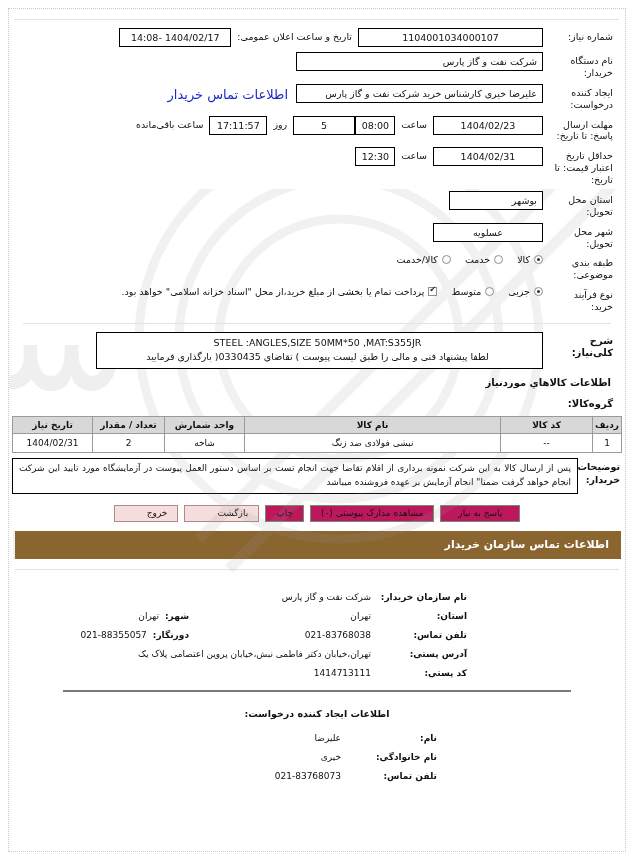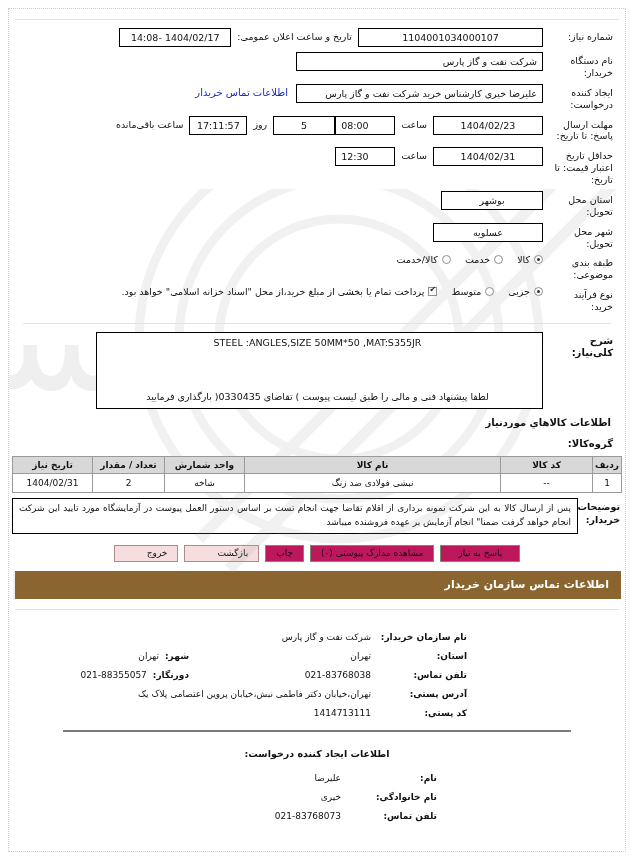--- a/index.html
+++ b/index.html
@@ -88,30 +88,30 @@
     text-align: right;
     color: #111;
     white-space: nowrap;
     overflow: hidden;
   }
   .w-needno { width: 185px; text-align: center; }
   .w-date   { width: 112px; text-align: center; }
   .w-org    { width: 247px; }
   .w-creator{ width: 247px; }
   .w-dt     { width: 110px; text-align: center; }
-  .w-time   { width: 60px;  text-align: left; }
+  .w-time   { width: 40px;  text-align: right; }
   .w-days   { width: 62px;  text-align: center; }
   .w-clock  { width: 58px;  text-align: center; }
-  .w-prov   { width: 102px; text-align: center; }
+  .w-prov   { width: 94px; text-align: right; }
   .w-city   { width: 110px; text-align: center; }
   .w-group  { width: 265px; text-align: center; }
 
   .link-blue {
     color: #1a28c4;
-    font-size: 10px;
+    font-size: 13px;
     padding: 3px 8px 0 4px;
     white-space: nowrap;
     cursor: pointer;
     margin-left: 40px;
   }
 
   
   .optrow {
     display: flex; flex-direction: row; align-items: center;
     font-size: 9.5px; margin-bottom: 5px;
@@ -139,21 +139,21 @@
 
   
   .descrow { display: flex; align-items: flex-start; margin: 8px 0 4px 0; }
   .desc-box {
     border: 1px solid #000; background: #fff;
     width: 447px; min-height: 30px;
     padding: 3px 6px 4px 2px;
     font-size: 9.5px; line-height: 1.5; text-align: right; color: #111;
   }
   .desc-line-ltr { direction: ltr; text-align: center; font-size: 9.5px; }
-  .desc-line2 { text-align: center; margin-top: 40px; }
+  .desc-line2 { text-align: center; }
 
   .subtitle {
     font-weight: bold; font-size: 10px; color: #111;
     text-align: right; margin: 8px 6px 7px 0;
   }
 
   
   .tbl-wrap { margin: 4px 3px 0 3px; position: relative; z-index: 2; }
   table.items {
     width: 100%; border-collapse: collapse;

